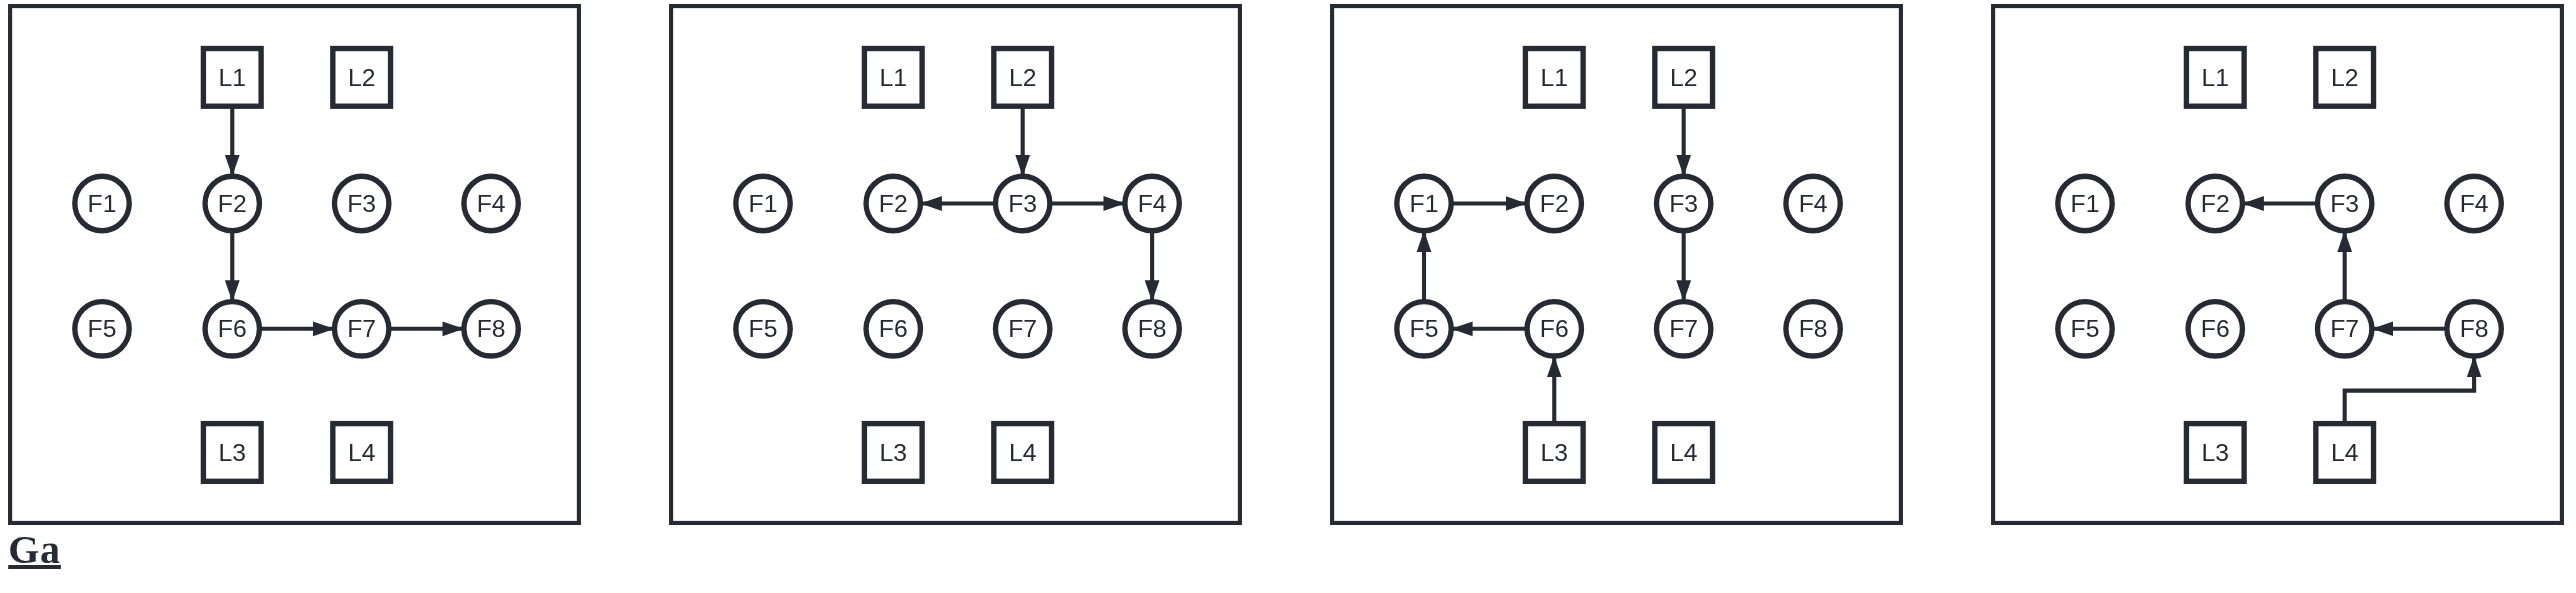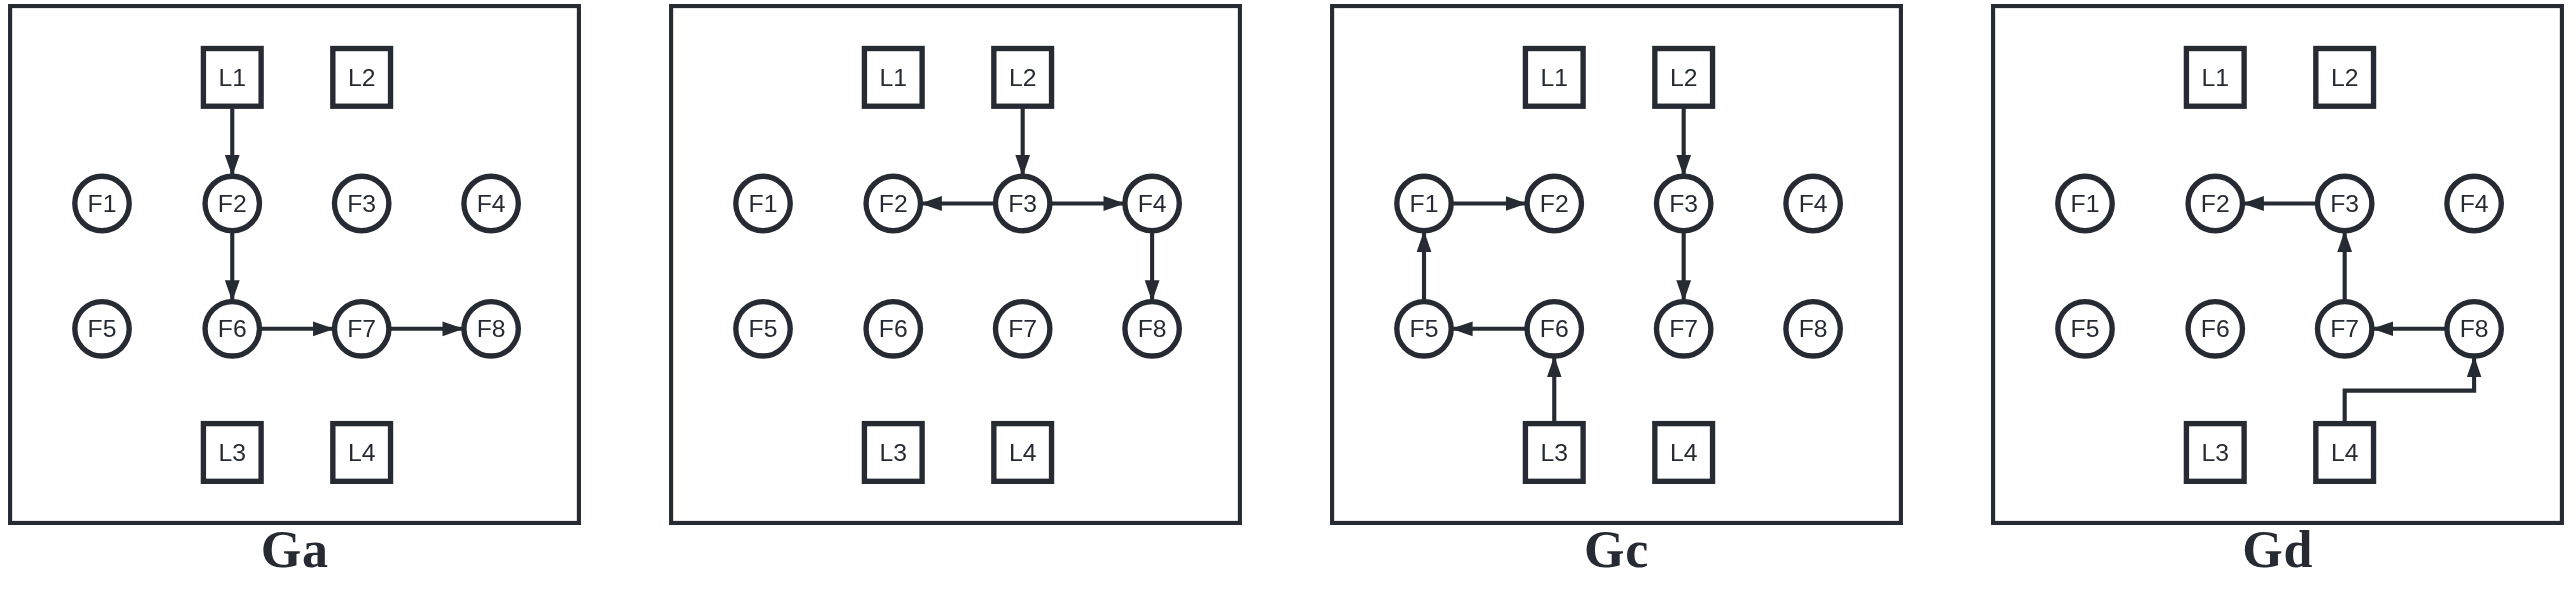--- a/index.html
+++ b/index.html
@@ -12,27 +12,27 @@
   .strip {
     display: flex;
     gap: 88px;
     padding: 4.1px 0 0 8.2px;
     width: 2292px; height: 594px;
   }
   figure.panel { margin: 0; flex: 0 0 auto; }
   svg.graph-canvas { display: block; width: 573px; height: 521px; }
   figcaption.caption {
     margin-top: 3.3px;
-    text-align: center;
     font-family: "Liberation Serif", serif;
     font-weight: bold;
-    font-size: 52px;
+    font-size: 40px;
     line-height: 43px;
     letter-spacing: 0.8px;
     color: var(--ink);
+    text-decoration: underline;
   }
   .node-label {
     font-family: "Liberation Sans", sans-serif;
     font-size: 30px;
     font-weight: 300;
     fill: var(--ink);
   }
 </style>
 </head>
 <body>
@@ -219,21 +219,20 @@
         </g>
         <g>
           <rect x="237" y="509" width="70" height="70" fill="#ffffff" stroke="#262b33" stroke-width="6.5"></rect>
           <text x="272" y="544" dy="0.35em" text-anchor="middle" class="node-label">L3</text>
         </g>
         <g>
           <rect x="394" y="509" width="70" height="70" fill="#ffffff" stroke="#262b33" stroke-width="6.5"></rect>
           <text x="429" y="544" dy="0.35em" text-anchor="middle" class="node-label">L4</text>
         </g>
       </svg>
-    <figcaption class="caption">Gc</figcaption>
   </figure>
   <figure class="panel">
     <svg class="graph-canvas" xmlns="http://www.w3.org/2000/svg" viewBox="0 0 695 632">
         <defs>
           <marker id="arrow3" viewBox="0 0 26 20" refX="26" refY="10" markerWidth="26" markerHeight="20" markerUnits="userSpaceOnUse" orient="auto">
             <path d="M0,1 L26,10 L0,19 Z" fill="#262b33"></path>
           </marker>
         </defs>
         <rect x="2.5" y="2.5" width="690" height="627" fill="none" stroke="#262b33" stroke-width="5"></rect>
         <path d="M396,242 L305,242" fill="none" stroke="#262b33" stroke-width="5" stroke-linejoin="miter" marker-end="url(#arrow3)"></path>
@@ -282,16 +281,15 @@
         </g>
         <g>
           <rect x="237" y="509" width="70" height="70" fill="#ffffff" stroke="#262b33" stroke-width="6.5"></rect>
           <text x="272" y="544" dy="0.35em" text-anchor="middle" class="node-label">L3</text>
         </g>
         <g>
           <rect x="394" y="509" width="70" height="70" fill="#ffffff" stroke="#262b33" stroke-width="6.5"></rect>
           <text x="429" y="544" dy="0.35em" text-anchor="middle" class="node-label">L4</text>
         </g>
       </svg>
-    <figcaption class="caption">Gd</figcaption>
   </figure>
 </div>
 
 
 </body></html>

